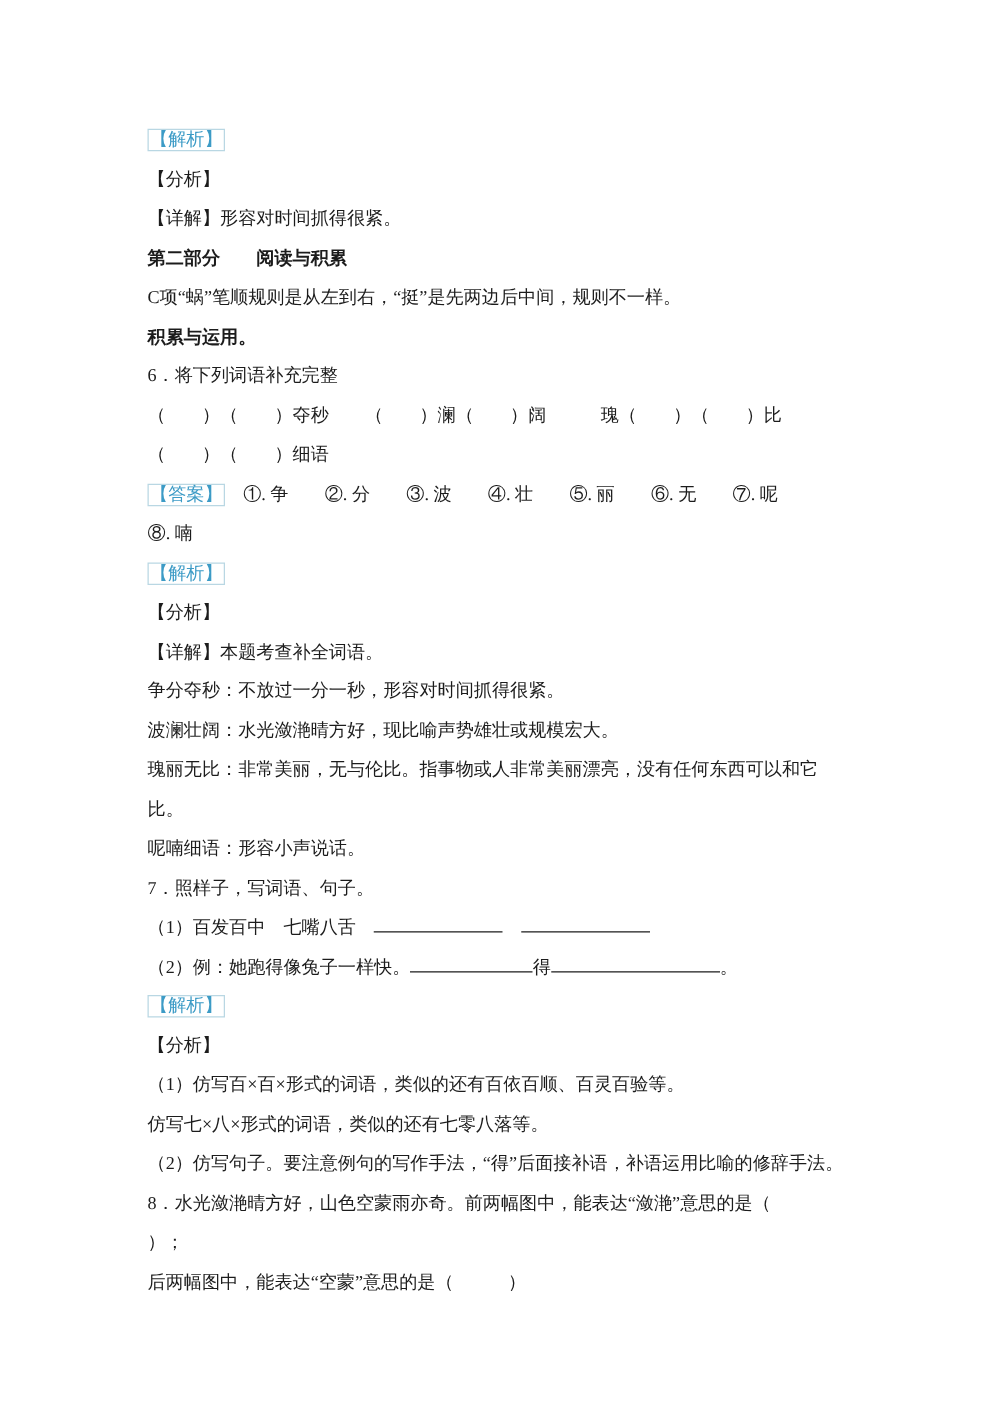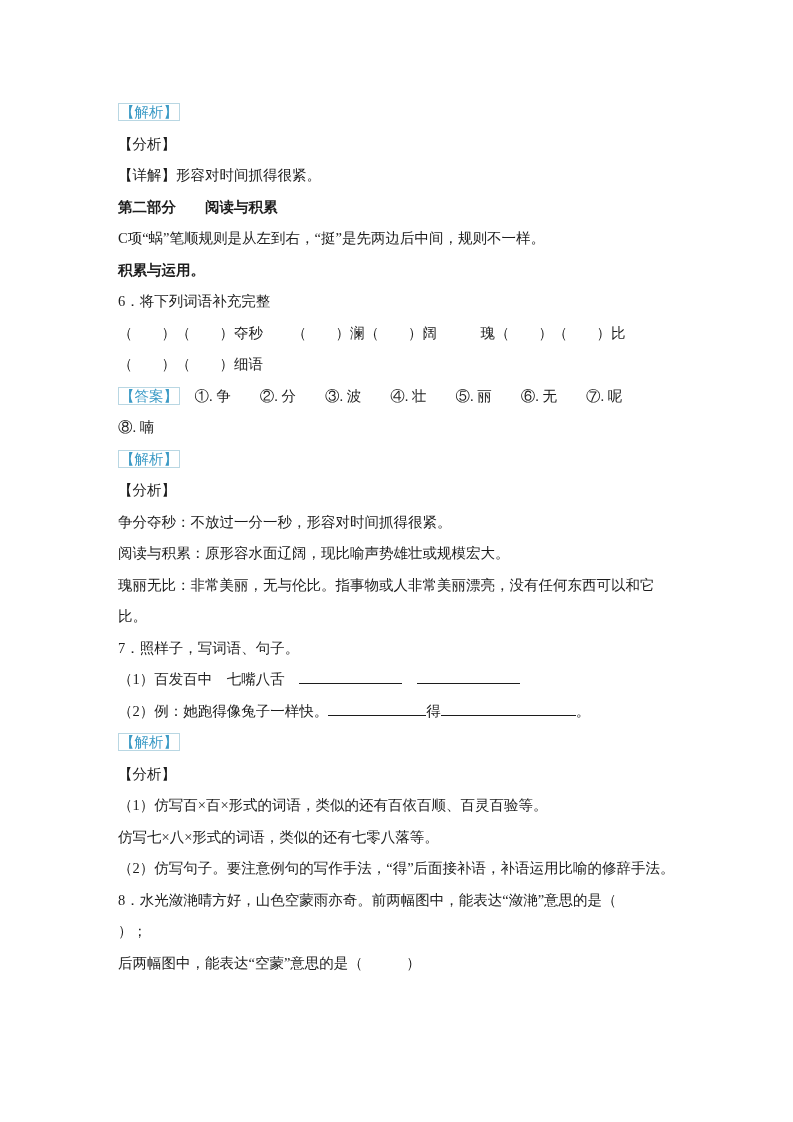--- a/index.html
+++ b/index.html
@@ -55,23 +55,25 @@
       <div class="para bold"><span class="run bold">第二部分　　阅读与积累</span></div>
       <div class="para"><span class="run">C项“蜗”笔顺规则是从左到右，“挺”是先两边后中间，规则不一样。</span></div>
       <div class="para bold"><span class="run bold">积累与运用。</span></div>
       <div class="para"><span class="run">6．将下列词语补充完整</span></div>
       <div class="para"><span class="run">（　　）（　　）夺秒　　（　　）澜（　　）阔　　　瑰（　　）（　　）比</span></div>
       <div class="para"><span class="run">（　　）（　　）细语</span></div>
       <div class="para"><span class="run blue-label">【答案】</span><span class="run">　①. 争　　②. 分　　③. 波　　④. 壮　　⑤. 丽　　⑥. 无　　⑦. 呢</span></div>
       <div class="para"><span class="run">⑧. 喃</span></div>
       <div class="para"><span class="run blue-label">【解析】</span></div>
       <div class="para"><span class="run">【分析】</span></div>
+      <div class="para"><span class="run">【详解】本题考查补全词语。</span></div>
       <div class="para"><span class="run">争分夺秒：不放过一分一秒，形容对时间抓得很紧。</span></div>
-      <div class="para"><span class="run">阅读与积累：原形容水面辽阔，现比喻声势雄壮或规模宏大。</span></div>
+      <div class="para"><span class="run">波澜壮阔：水光潋滟晴方好，现比喻声势雄壮或规模宏大。</span></div>
       <div class="para"><span class="run">瑰丽无比：非常美丽，无与伦比。指事物或人非常美丽漂亮，没有任何东西可以和它比。</span></div>
+      <div class="para"><span class="run">呢喃细语：形容小声说话。</span></div>
       <div class="para"><span class="run">7．照样子，写词语、句子。</span></div>
       <div class="para"><span class="run">（1）百发百中　七嘴八舌　</span><span class="run blank" style="width: 103px;"></span><span class="run">　</span><span class="run blank" style="width: 103px;"></span></div>
       <div class="para"><span class="run">（2）例：她跑得像兔子一样快。</span><span class="run blank" style="width: 98px;"></span><span class="run">得</span><span class="run blank" style="width: 135px;"></span><span class="run">。</span></div>
       <div class="para"><span class="run blue-label">【解析】</span></div>
       <div class="para"><span class="run">【分析】</span></div>
       <div class="para"><span class="run">（1）仿写百×百×形式的词语，类似的还有百依百顺、百灵百验等。</span></div>
       <div class="para"><span class="run">仿写七×八×形式的词语，类似的还有七零八落等。</span></div>
       <div class="para"><span class="run">（2）仿写句子。要注意例句的写作手法，“得”后面接补语，补语运用比喻的修辞手法。</span></div>
       <div class="para"><span class="run">8．水光潋滟晴方好，山色空蒙雨亦奇。前两幅图中，能表达“潋滟”意思的是（　　　）；</span></div>
       <div class="para"><span class="run">后两幅图中，能表达“空蒙”意思的是（　　　）</span></div>

